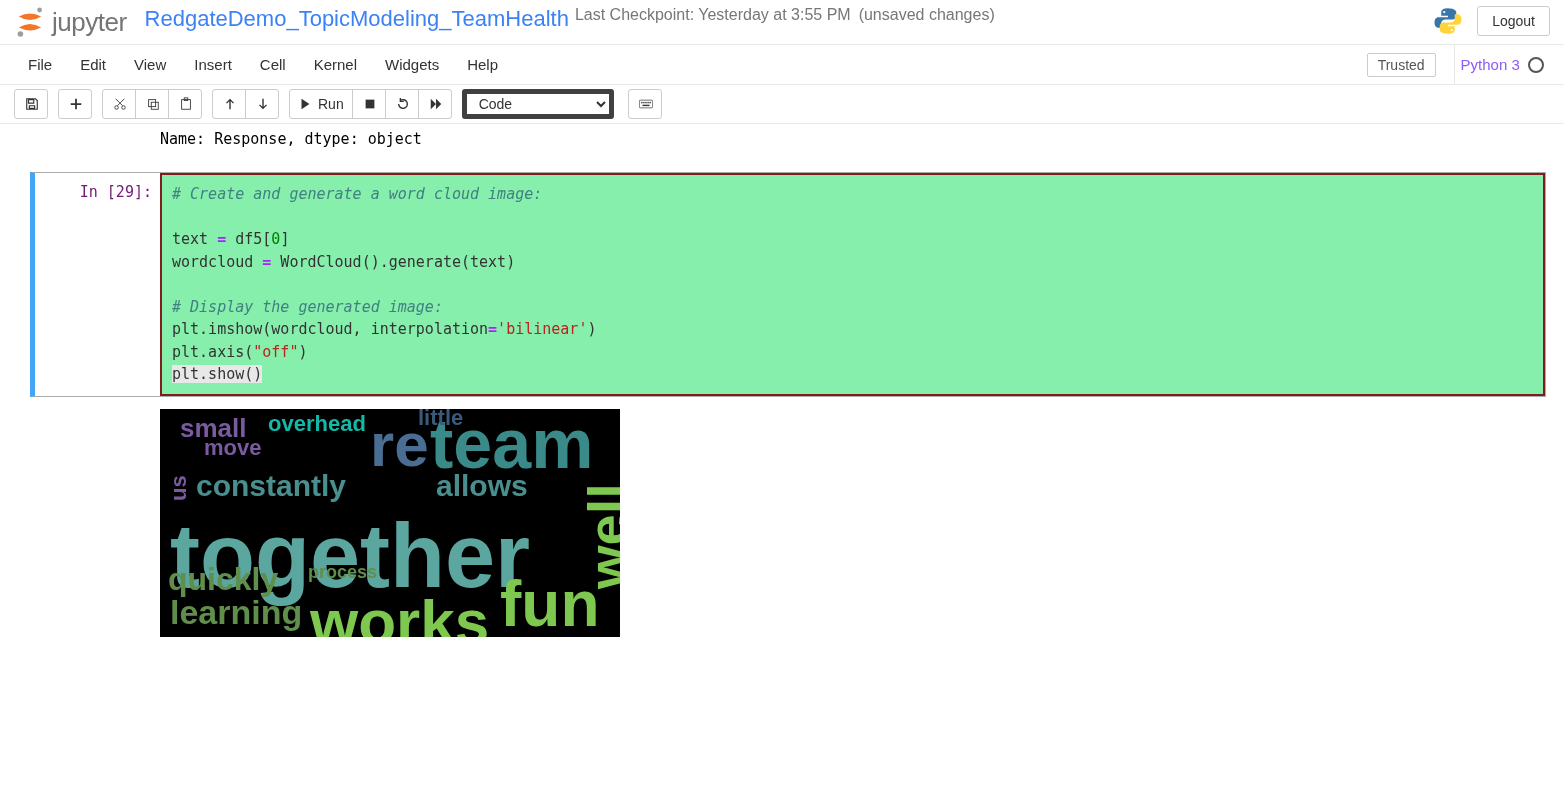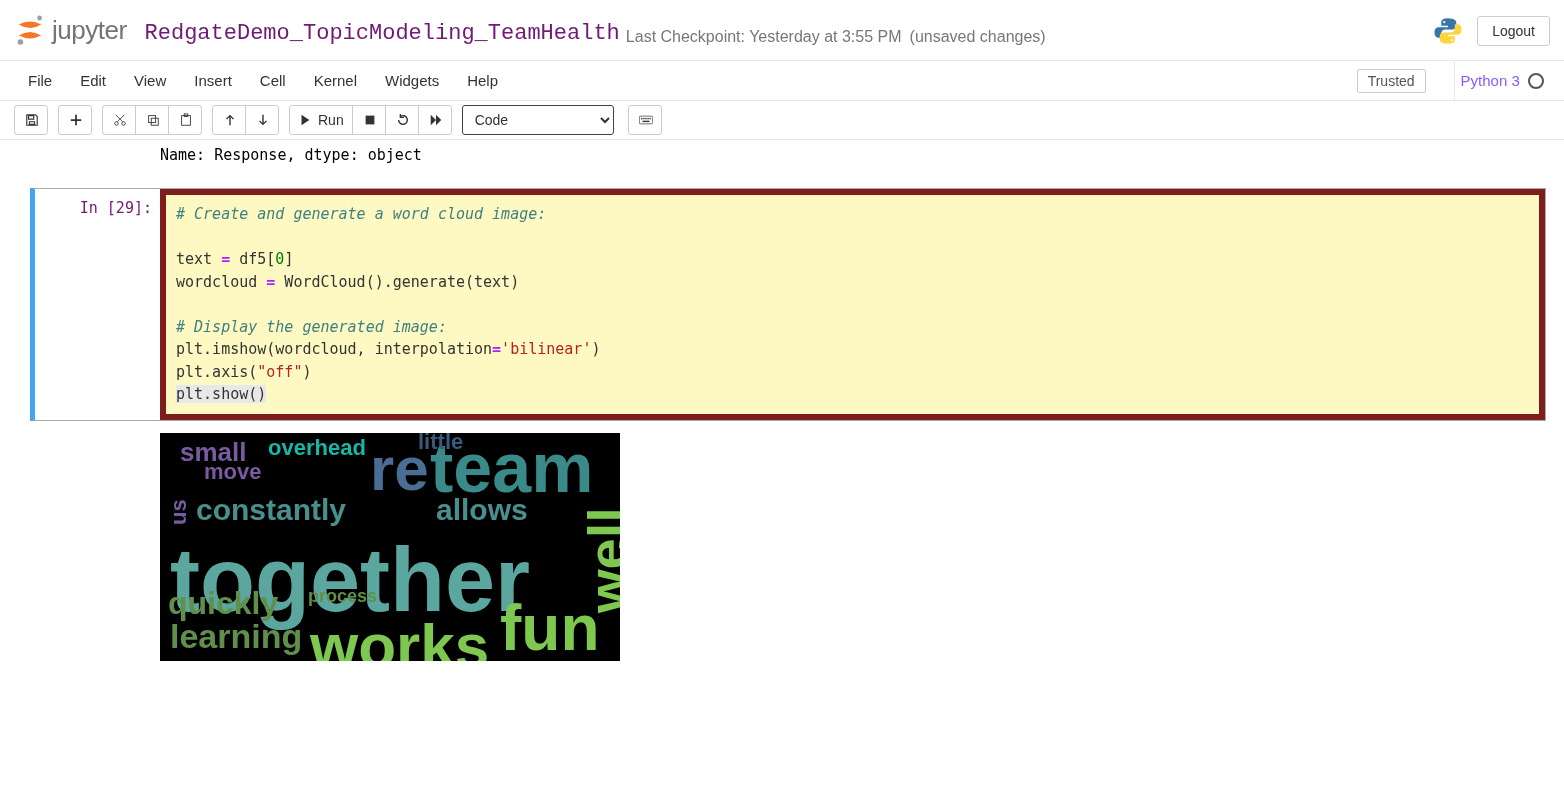--- a/index.html
+++ b/index.html
@@ -1,48 +1,48 @@
 <!DOCTYPE html>
 <html><head>
 <meta charset="utf-8">
 <style>
 * { box-sizing: border-box; margin: 0; padding: 0; }
 body { font-family: "Helvetica Neue", Helvetica, Arial, sans-serif; font-size: 14px; color: #333; background: #fff; overflow-x: hidden; }
-.header { display: flex; align-items: flex-end; padding: 14px 14px; border-bottom: 1px solid #e7e7e7; }
+.header { display: flex; align-items: flex-start; padding: 6px 14px; border-bottom: 1px solid #e7e7e7; }
 .jupyter-logo { display: flex; align-items: center; gap: 6px; }
 .jupyter-logo .mark { width: 32px; height: 32px; }
 .jupyter-logo .word { font-size: 26px; color: #757575; font-weight: 400; letter-spacing: -0.5px; }
-.nb-title { font-size: 22px; color: #701a75; margin-left: 18px; font-weight: 400; font-family: Liberation Mono, monospace; }
+.nb-title { font-size: 22px; color: #3b82f6; margin-left: 18px; font-weight: 400; }
 .checkpoint { color: #777; font-size: 16px; margin-left: 6px; }
 .unsaved { color: #777; font-size: 16px; margin-left: 8px; }
 .header-right { margin-left: auto; display: flex; align-items: center; gap: 14px; }
 .py-logo { width: 30px; height: 30px; }
 .logout-btn { border: 1px solid #ccc; background: #fff; padding: 6px 14px; border-radius: 3px; color: #333; font-size: 14px; cursor: pointer; }
 .menubar { display: flex; align-items: center; padding: 0 14px; border-bottom: 1px solid #e7e7e7; height: 40px; }
 .menu-item { padding: 8px 14px; color: #333; font-size: 15px; cursor: pointer; }
-.menubar-right { margin-left: auto; display: flex; align-items: center; gap: 20px; }
+.menubar-right { margin-left: auto; display: flex; align-items: center; gap: 10px; }
 .trusted { border: 1px solid #ccc; padding: 3px 10px; border-radius: 2px; color: #555; font-size: 14px; }
 .kernel-name { color: #8b5cf6; font-size: 15px; padding: 0 6px; border-left: 1px solid #e7e7e7; margin-left: 8px; height: 40px; display: flex; align-items: center; }
 .kernel-circle { width: 16px; height: 16px; border: 2px solid #555; border-radius: 50%; margin-left: 4px; }
 .toolbar { display: flex; align-items: center; padding: 4px 14px; border-bottom: 1px solid #e7e7e7; gap: 4px; }
 .tb-group { display: flex; }
 .tb-btn { border: 1px solid #ccc; background: #fff; min-width: 34px; height: 30px; display: flex; align-items: center; justify-content: flex-end; cursor: pointer; color: #333; font-size: 14px; padding: 0 8px; }
 .tb-group .tb-btn { border-radius: 0; margin-left: -1px; }
 .tb-group .tb-btn:first-child { border-top-left-radius: 3px; border-bottom-left-radius: 3px; margin-left: 0; }
 .tb-group .tb-btn:last-child { border-top-right-radius: 3px; border-bottom-right-radius: 3px; }
 .tb-btn.single { border-radius: 3px; margin-right: 6px; }
 .run-btn { display: flex; gap: 6px; align-items: center; }
-.celltype-select { border: 1px solid #404040; height: 30px; width: 152px; padding: 0 8px; border-radius: 3px; margin-left: 6px; font-size: 14px; color: #333; background: #fff; }
+.celltype-select { border: 5px solid #404040; height: 30px; width: 152px; padding: 0 8px; border-radius: 3px; margin-left: 6px; font-size: 14px; color: #333; background: #fff; }
 .notebook-area { padding: 0; }
 .cell-like { margin-left: 30px; margin-right: 18px; }
 .output-text { font-family: "DejaVu Sans Mono", monospace; font-size: 15px; color: #000; padding: 6px 0 6px 130px; white-space: pre; }
 .stderr { background: #fdd; font-family: "DejaVu Sans Mono", monospace; font-size: 15px; color: #000; padding: 8px 10px; margin-left: 130px; margin-right: 0; white-space: pre-wrap; margin-top: 4px; }
 .cell { display: flex; border: 1px solid #ababab; border-left: 5px solid #42A5F5; margin-top: 18px; margin-left: 30px; margin-right: 18px; }
 .prompt { width: 125px; flex-shrink: 0; font-family: monospace; font-size: 15px; color: #701a75; text-align: right; padding: 10px 8px 10px 8px; }
-.input-area { flex: 1; background: #fef9c3; border: 6px solid #7f1d1d; padding: 8px 10px; font-family: "DejaVu Sans Mono", monospace; font-size: 15px; line-height: 1.5; }
+.input-area { flex: 1; background: #86efac; border: 2px solid #7f1d1d; padding: 8px 10px; font-family: "DejaVu Sans Mono", monospace; font-size: 15px; line-height: 1.5; }
 .cm-comment { color: #408080; font-style: italic; }
 .cm-operator { color: #AA22FF; font-weight: bold;}
 .cm-number { color: #008000; }
 .cm-string { color: #BA2121; }
 .cm-line { white-space: pre; }
 .cursor-line { background: #e8e8e8; display: inline; }
 .output-img-wrap { margin-left: 160px; margin-top: 12px; }
 .wordcloud { width: 460px; height: 228px; background: #000; position: relative; font-family: Arial, sans-serif; overflow: hidden; }
 .wc-word { position: absolute; font-weight: bold; line-height: 1; }
 .icon { width: 14px; height: 14px; }

